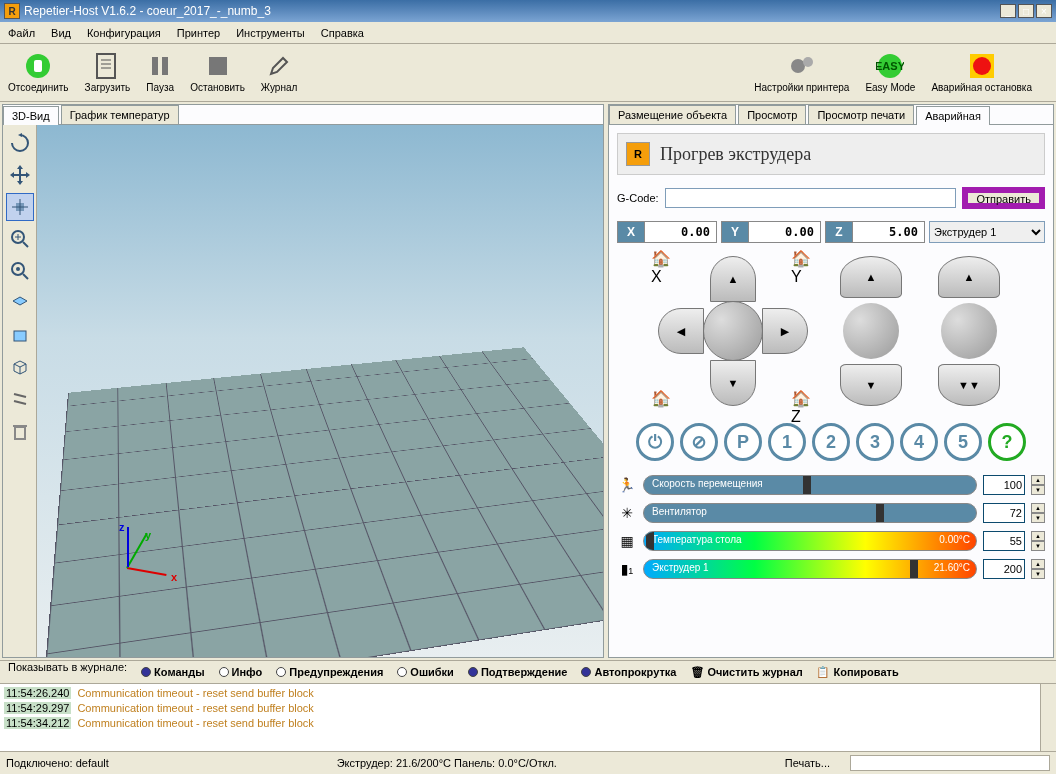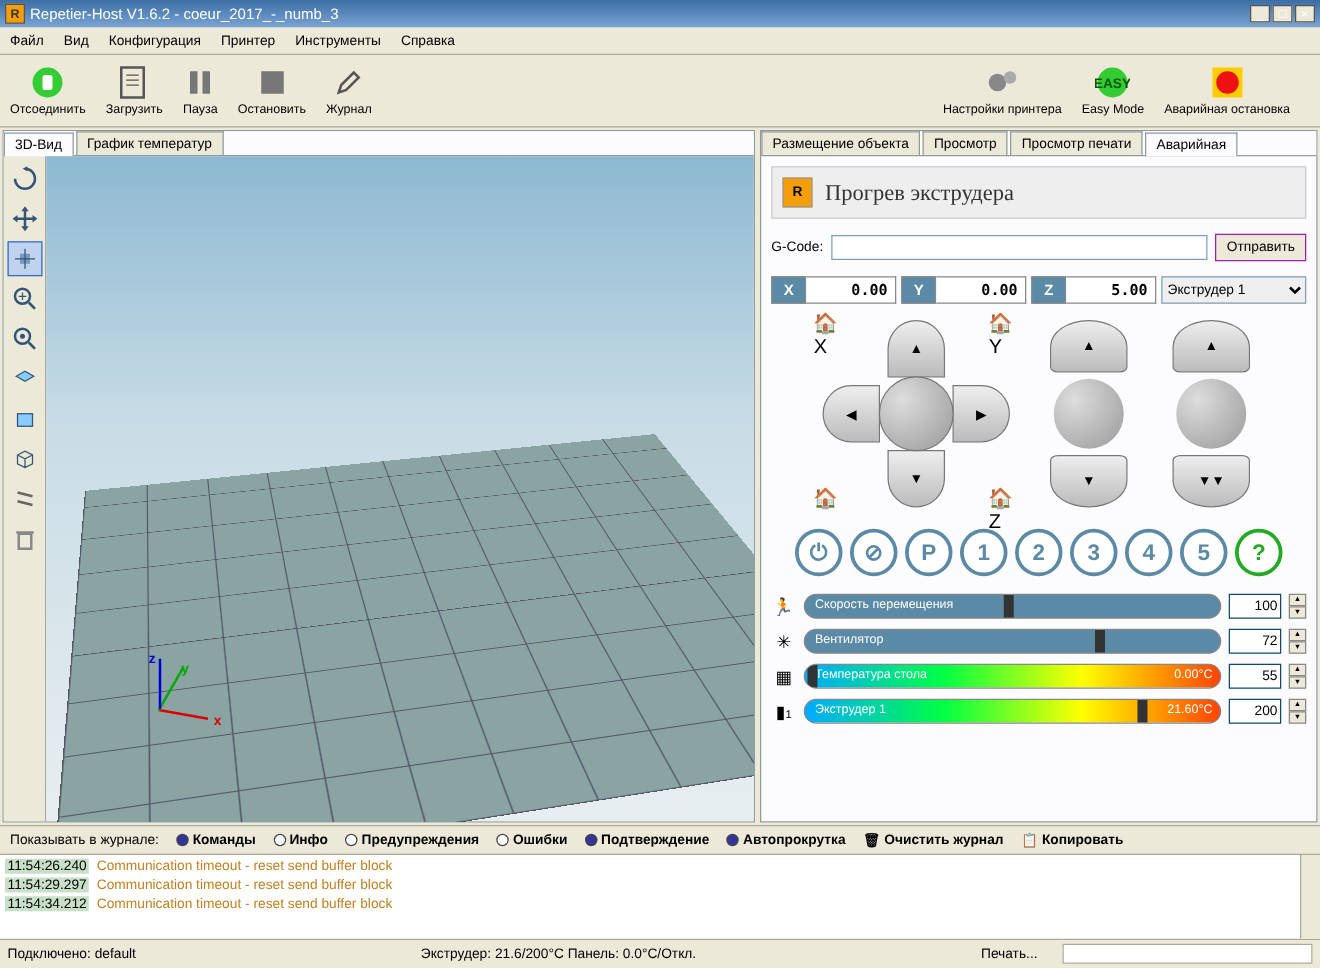--- a/index.html
+++ b/index.html
@@ -49,21 +49,21 @@
 
 
 .rcontent { flex: 1; padding: 8px; overflow: hidden; }
 .panel-header { background: #eee; border: 1px solid #ccc; padding: 8px; display: flex; align-items: center; margin-bottom: 12px; }
 .panel-header .picon { width: 24px; height: 24px; background: #f59e0b; margin-right: 10px; border: 1px solid #999; display:flex; align-items:center; justify-content:center; font-weight:bold; }
 .panel-header .ptitle { font-size: 18px; font-family: Georgia, serif; color: #333; }
 
 .gcode-row { display: flex; align-items: center; margin-bottom: 12px; }
 .gcode-row label { margin-right: 6px; }
 .gcode-row input { flex: 1; height: 20px; border: 1px solid #7f9db9; padding: 0 3px; }
-.gcode-row button { margin-left: 6px; height: 22px; padding: 0 8px; border: 1px solid #a21caf; background: #ece9d8; cursor: pointer; }
+.gcode-row button { margin-left: 6px; height: 22px; padding: 0 8px; border: 6px solid #a21caf; background: #ece9d8; cursor: pointer; }
 
 .coord-row { display: flex; gap: 4px; margin-bottom: 8px; }
 .coord { display: flex; }
 .coord .clabel { width: 28px; height: 22px; background: #5a8aa6; border: 1px solid #888; color: white; font-weight: bold; display: flex; align-items: center; justify-content: center; font-size: 12px; }
 .coord .cval { width: 72px; height: 22px; border: 1px solid #888; border-left: none; display: flex; align-items: center; justify-content: flex-end; padding-right: 6px; font-family: monospace; font-weight: bold; font-size: 12px; background: #fff; }
 .extruder-sel { height: 22px; border: 1px solid #7f9db9; flex: 1; }
 
 .jog-area { display: flex; gap: 18px; margin-bottom: 12px; justify-content: center; }
 .jogxy { width: 160px; height: 160px; position: relative; }
 .jogxy .jbtn { position: absolute; width: 46px; height: 46px; background: linear-gradient(to bottom, #eee, #bbb); border: 1px solid #777; display: flex; align-items: center; justify-content: center; cursor: pointer; }
@@ -87,21 +87,21 @@
 .slider-row .sicon { width: 20px; font-size: 14px; text-align: center; }
 .slider-row .sbar { flex: 1; height: 20px; border: 1px solid #888; position: relative; border-radius: 10px; overflow: hidden; }
 .slider-row .slabel { position: absolute; left: 8px; top: 2px; color: white; font-size: 10px; z-index: 2; }
 .slider-row .sval-r { position: absolute; right: 6px; top: 2px; color: white; font-size: 10px; z-index: 2; }
 .slider-row .sthumb { position: absolute; top: -2px; width: 8px; height: 24px; background: #333; border-radius: 2px; z-index: 3; }
 .slider-row .sinput { width: 42px; height: 20px; border: 1px solid #0c4a6e; text-align: right; padding-right: 2px; }
 .slider-row .sspin { width: 14px; height: 20px; display: flex; flex-direction: column; }
 .slider-row .sspin div { flex: 1; border: 1px solid #888; background: #ece9d8; font-size: 6px; display: flex; align-items: center; justify-content: center; cursor: pointer; }
 
 
-.logfilter { background: #ece9d8; height: 24px; display: flex; align-items: center; padding: 0 8px; border-top: 1px solid #aca899; border-bottom: 1px solid #aca899; gap: 14px; }
+.logfilter { background: #ece9d8; height: 24px; display: flex; padding: 0 8px; border-top: 1px solid #aca899; border-bottom: 1px solid #aca899; gap: 14px; }
 .logfilter .lf { display: flex; align-items: center; gap: 3px; cursor: pointer; font-weight: bold; }
 .logfilter .dot { width: 10px; height: 10px; border-radius: 50%; border: 1px solid #444; }
 
 
 .log { background: #fff; height: 68px; overflow: hidden; font-family: 'Courier New', monospace; font-size: 12px; padding: 2px 4px; border-bottom: 1px solid #aca899; position: relative; }
 .log .scrollbar { position: absolute; right: 0; top: 0; width: 16px; height: 100%; background: #ece9d8; border-left: 1px solid #aca899; }
 .logline { white-space: nowrap; line-height: 15px; }
 .logline .ts { background: #c8e0c8; padding: 0 2px; }
 .logline .msg { color: #c08020; margin-left: 6px; margin-top: 14px; }
 

